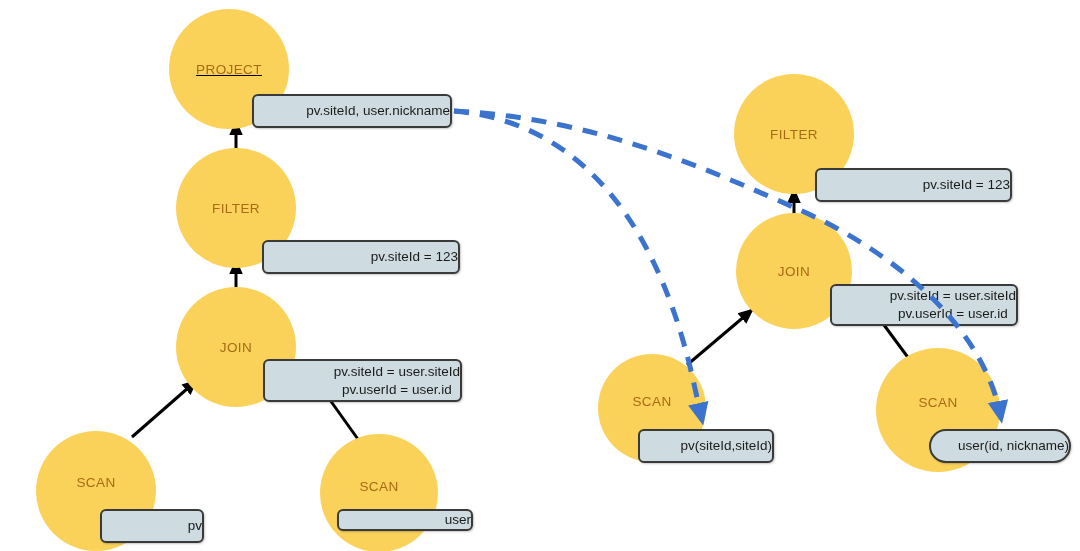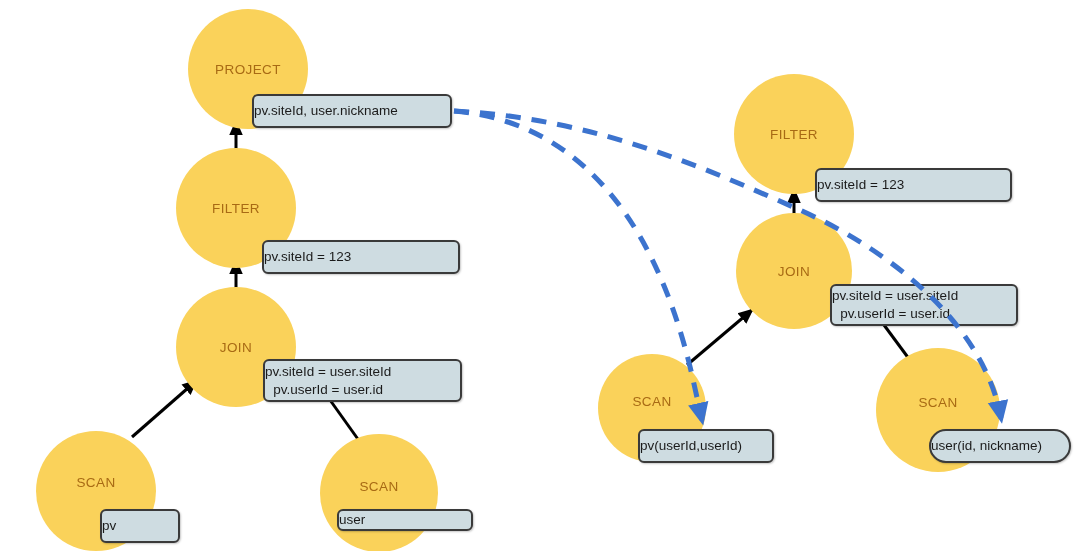--- a/index.html
+++ b/index.html
@@ -42,23 +42,24 @@
     user-select: none;
   }
   .detail-box {
     position: absolute;
     box-sizing: border-box;
     background: #CEDCE1;
     border: 2px solid #3A3A3A;
     border-radius: 6px;
     display: flex;
     align-items: center;
-    justify-content: flex-start;
+    justify-content: flex-end;
     text-align: center;
     box-shadow: 1px 1px 2px rgba(0,0,0,0.22);
+    padding-left: 24px;
   }
   .detail-text {
     font-size: 13.5px;
     line-height: 1.32;
     color: #1b1b1b;
     white-space: pre-line;
     user-select: none;
   }
   .layer-nodes { position: absolute; left:0; top:0; width:1080px; height:551px; }
   .layer-boxes { position: absolute; left:0; top:0; width:1080px; height:551px; }
@@ -88,21 +89,21 @@
 
     <g>
       <line x1="794" y1="216" x2="794" y2="190" stroke="#000000" stroke-width="3" marker-end="url(#blackArrow)"></line>
       <line x1="687" y1="365" x2="752" y2="310" stroke="#000000" stroke-width="3" marker-end="url(#blackArrow)"></line>
       <line x1="884" y1="325" x2="918" y2="371" stroke="#000000" stroke-width="3"></line>
     </g>
   </svg>
 
   <div class="layer-nodes">
 
-    <div class="node" style="left:188px; top:9px; width:120px; height:120px;">
+    <div class="node" style="left:169px; top:9px; width:120px; height:120px;text-decoration:underline;">
       <span class="node-label">PROJECT</span>
     </div>
     <div class="node" style="left:176px; top:148px; width:120px; height:120px;">
       <span class="node-label">FILTER</span>
     </div>
     <div class="node" style="left:176px; top:287px; width:120px; height:120px;">
       <span class="node-label">JOIN</span>
     </div>
     <div class="node" style="left:36px; top:431px; width:120px; height:120px;">
       <span class="node-label" style="transform:translateY(-9px);">SCAN</span>
@@ -130,36 +131,36 @@
     <div class="detail-box" style="left:252px; top:94px; width:200px; height:34px;">
       <span class="detail-text">pv.siteId, user.nickname</span>
     </div>
     <div class="detail-box" style="left:262px; top:240px; width:198px; height:34px;">
       <span class="detail-text">pv.siteId = 123</span>
     </div>
     <div class="detail-box" style="left:263px; top:359px; width:199px; height:43px;">
       <span class="detail-text">pv.siteId = user.siteId
 pv.userId = user.id</span>
     </div>
-    <div class="detail-box" style="left:100px; top:509px; width:80px; height:34px;">
+    <div class="detail-box" style="left:100px; top:509px; width:104px; height:34px;">
       <span class="detail-text">pv</span>
     </div>
     <div class="detail-box" style="left:337px; top:509px; width:136px; height:22px;">
       <span class="detail-text">user</span>
     </div>
 
     <div class="detail-box" style="left:815px; top:168px; width:197px; height:34px;">
       <span class="detail-text">pv.siteId = 123</span>
     </div>
     <div class="detail-box" style="left:830px; top:284px; width:188px; height:42px;">
       <span class="detail-text">pv.siteId = user.siteId
 pv.userId = user.id</span>
     </div>
     <div class="detail-box" style="left:638px; top:429px; width:136px; height:34px;">
-      <span class="detail-text">pv(userId,userId)</span>
+      <span class="detail-text">pv(siteId,siteId)</span>
     </div>
     <div class="detail-box" style="left:929px; top:429px; width:142px; height:34px;border-radius:17px;">
       <span class="detail-text">user(id, nickname)</span>
     </div>
   </div>
 
   <svg class="layer-dashed" viewBox="0 0 1080 551">
     <path d="M 454 111 C 560 120 650 195 692 375 L 702 420" fill="none" stroke="#3C73CE" stroke-width="5" stroke-dasharray="15 11" stroke-linecap="butt" marker-end="url(#blueArrow)"></path>
     <path d="M 454 111 C 600 118 720 175 800 210 C 900 255 985 330 1001 418" fill="none" stroke="#3C73CE" stroke-width="5" stroke-dasharray="15 11" stroke-linecap="butt" marker-end="url(#blueArrow)"></path>
   </svg>

